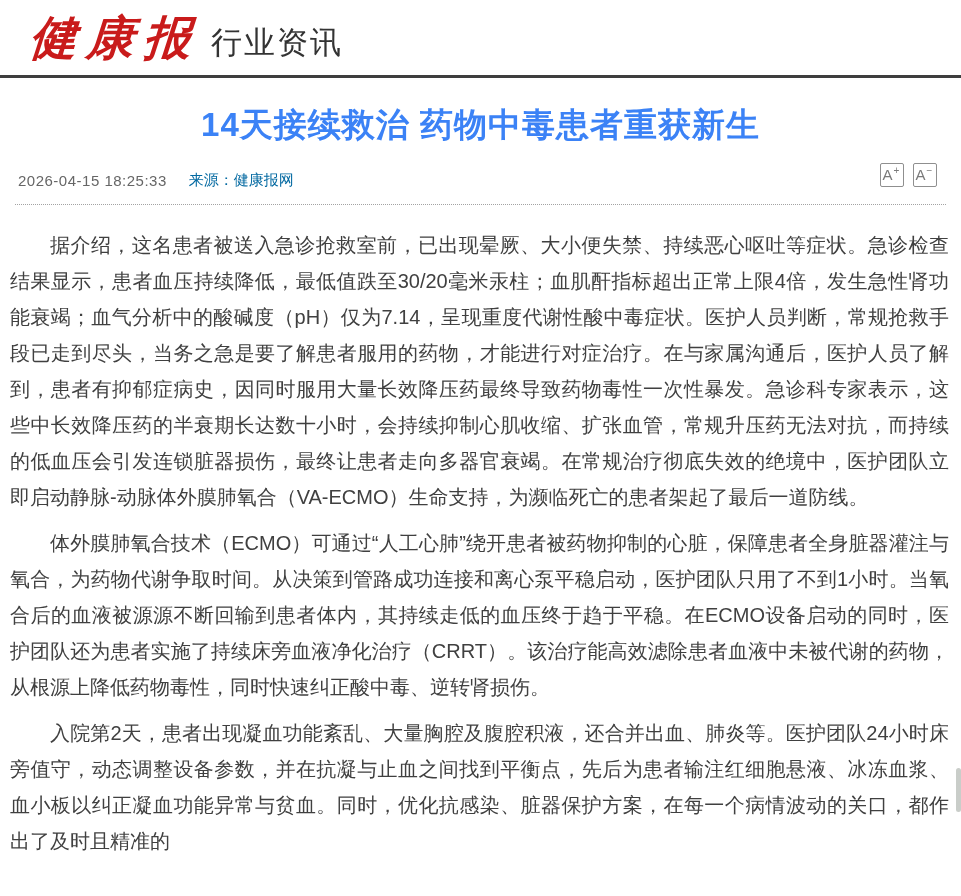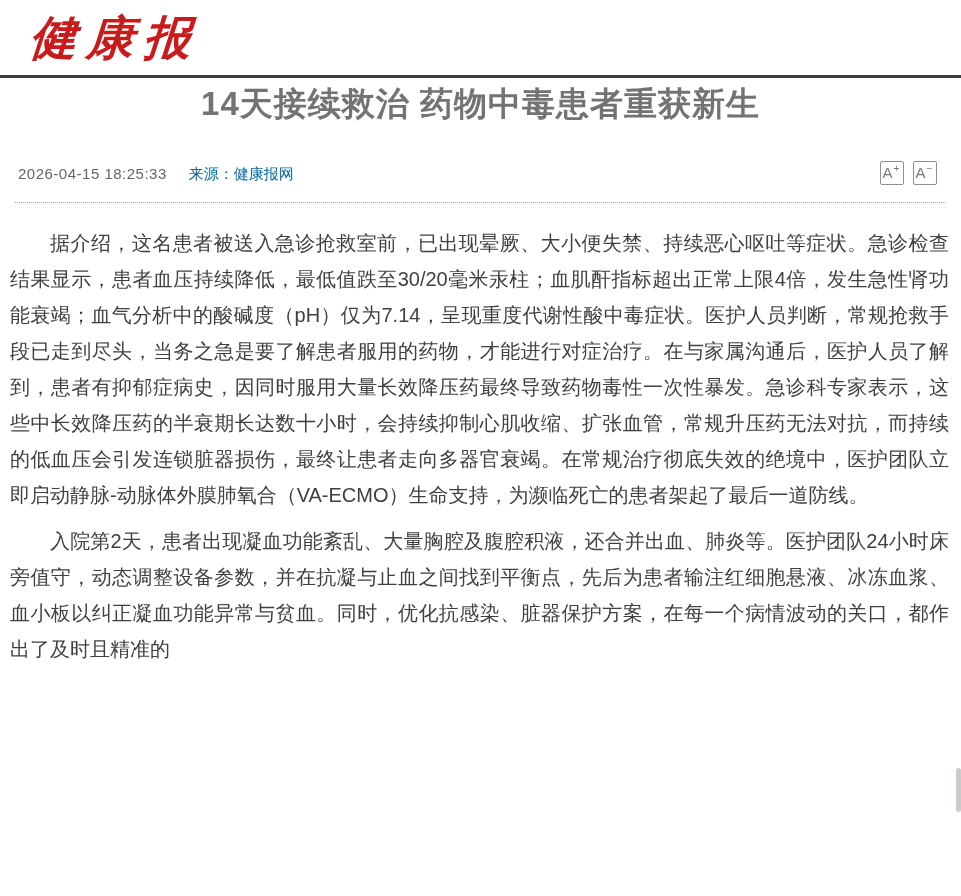--- a/index.html
+++ b/index.html
@@ -24,35 +24,35 @@
     font-size: 31px;
     line-height: 1;
     margin-left: 10px;
     padding-bottom: 3px;
     letter-spacing: 2px;
   }
   .header-rule { margin-top: 14px; height: 3px; background: #3e3e3e; width: 100%; }
 
   
   .article-title {
-    margin-top: 4px;
+    margin-top: 25px;
     text-align: center;
     font-size: 33px;
     font-weight: bold;
-    color: #737373;
+    color: #3b82f6;
     letter-spacing: 1px;
     font-family: "Liberation Sans", "DejaVu Sans", sans-serif;
   }
   .meta-row {
     position: relative;
-    margin-top: 38px;
+    margin-top: 19px;
     padding: 0 18px;
     height: 26px;
     display: flex;
-    align-items: flex-start;
+    align-items: center;
     font-size: 15px;
   }
   .meta-datetime { color: #666666; letter-spacing: 0.5px; }
   .meta-source { color: #0369a1; margin-left: 22px; }
   .font-controls { position: absolute; right: 24px; top: -4px; display: flex; gap: 9px; }
   .font-btn {
     width: 24px; height: 24px;
     border: 1px solid #8f8f8f;
     background: #ffffff;
     color: #7a7a7a;
@@ -95,20 +95,21 @@
     height: 44px;
     background: #c9cdc9;
     border-radius: 3px;
   }
 </style>
 </head>
 <body>
 
 <header class="site-header">
   <span class="logo">健康报</span>
+  <span class="section-title">行业资讯</span>
 </header>
 
 <div class="header-rule"></div>
 
 <main>
   <h1 class="article-title">14天接续救治 药物中毒患者重获新生</h1>
 
   <div class="meta-row">
     <span class="meta-datetime">2026-04-15 18:25:33</span>
     <span class="meta-source">来源：健康报网</span>
@@ -121,17 +122,18 @@
           <span>A</span>
           <sup>−</sup>
         </button>
     </div>
   </div>
 
   <div class="dotted-divider"></div>
 
   <article class="article-body">
     <p>据介绍，这名患者被送入急诊抢救室前，已出现晕厥、大小便失禁、持续恶心呕吐等症状。急诊检查结果显示，患者血压持续降低，最低值跌至30/20毫米汞柱；血肌酐指标超出正常上限4倍，发生急性肾功能衰竭；血气分析中的酸碱度（pH）仅为7.14，呈现重度代谢性酸中毒症状。医护人员判断，常规抢救手段已走到尽头，当务之急是要了解患者服用的药物，才能进行对症治疗。在与家属沟通后，医护人员了解到，患者有抑郁症病史，因同时服用大量长效降压药最终导致药物毒性一次性暴发。急诊科专家表示，这些中长效降压药的半衰期长达数十小时，会持续抑制心肌收缩、扩张血管，常规升压药无法对抗，而持续的低血压会引发连锁脏器损伤，最终让患者走向多器官衰竭。在常规治疗彻底失效的绝境中，医护团队立即启动静脉-动脉体外膜肺氧合（VA-ECMO）生命支持，为濒临死亡的患者架起了最后一道防线。</p>
+    <p>体外膜肺氧合技术（ECMO）可通过“人工心肺”绕开患者被药物抑制的心脏，保障患者全身脏器灌注与氧合，为药物代谢争取时间。从决策到管路成功连接和离心泵平稳启动，医护团队只用了不到1小时。当氧合后的血液被源源不断回输到患者体内，其持续走低的血压终于趋于平稳。在ECMO设备启动的同时，医护团队还为患者实施了持续床旁血液净化治疗（CRRT）。该治疗能高效滤除患者血液中未被代谢的药物，从根源上降低药物毒性，同时快速纠正酸中毒、逆转肾损伤。</p>
     <p>入院第2天，患者出现凝血功能紊乱、大量胸腔及腹腔积液，还合并出血、肺炎等。医护团队24小时床旁值守，动态调整设备参数，并在抗凝与止血之间找到平衡点，先后为患者输注红细胞悬液、冰冻血浆、血小板以纠正凝血功能异常与贫血。同时，优化抗感染、脏器保护方案，在每一个病情波动的关口，都作出了及时且精准的</p>
   </article>
 </main>
 
 <div class="scrollbar-thumb"></div>
 
 </body></html>

